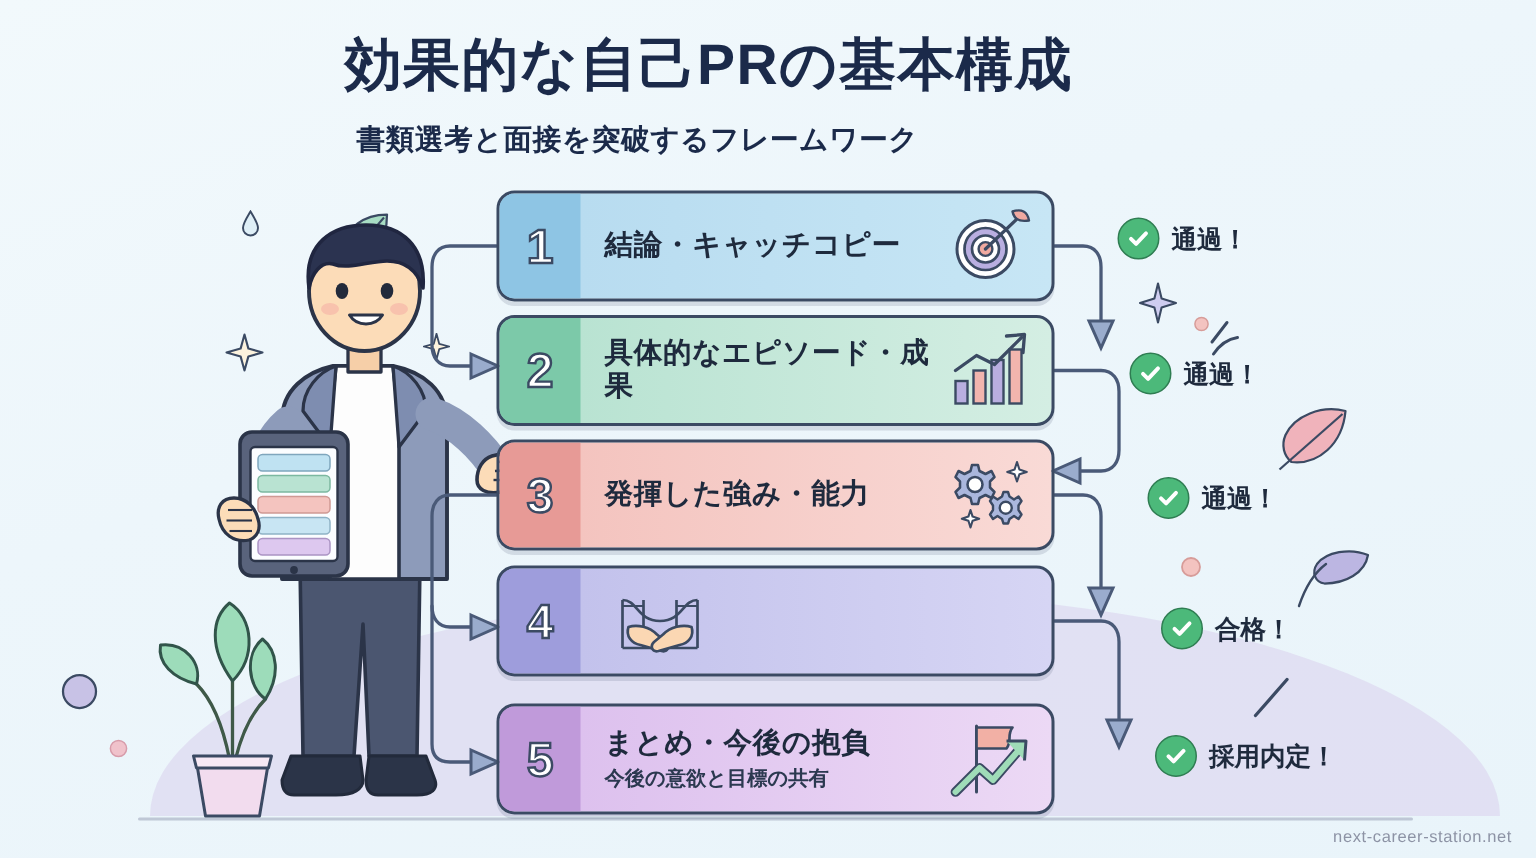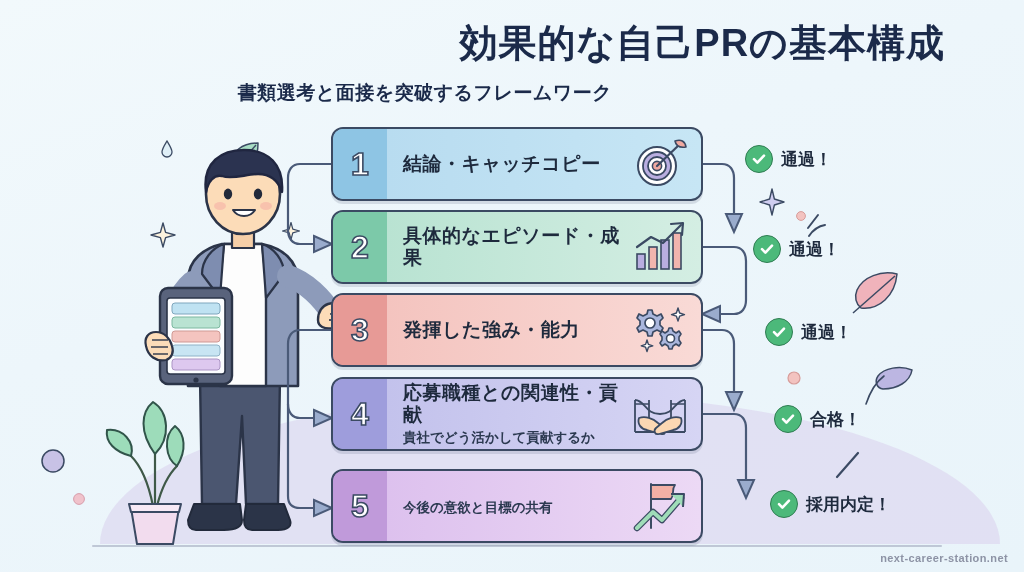--- a/index.html
+++ b/index.html
@@ -82,32 +82,32 @@
     width:26px;height:26px;border-radius:50%;
     background:#4cb97a;border:1.6px solid #2f7d52;
     display:flex;align-items:center;justify-content:center;
     flex:0 0 26px;
   }
   .badge .chk svg{display:block;}
   .badge .blabel{font-size:17px;font-weight:700;color:#1e2a3d;white-space:nowrap;}
 
   
   .title{
-    position:absolute;left:0;top:18px;width:945px;text-align:right;
+    position:absolute;left:0;top:18px;width:945px;text-align:center;
     font-size:38px;font-weight:700;color:#1b2a4a;letter-spacing:1px;
   }
   .subtitle{
     position:absolute;left:0;top:80px;width:850px;text-align:center;
     font-size:19px;font-weight:700;color:#1b2a4a;letter-spacing:.5px;
   }
 
   
   .watermark{
     position:absolute;right:16px;top:552px;
-    font-size:11px;color:#8d93a5;letter-spacing:.4px;font-weight:bold;
+    font-size:11px;color:#8d93a5;letter-spacing:.4px;
   }
 </style>
 </head>
 <body>
 
 <div id="stage">
 
   <div class="ground-blob"></div>
   <div class="ground-line"></div>
 
@@ -339,41 +339,38 @@
           <path d="M47 4 L48.6 9 L53.5 10.6 L48.6 12.2 L47 17 L45.4 12.2 L40.5 10.6 L45.4 9 Z" fill="#ffffff" stroke="#3b4a63" stroke-width="1.4" stroke-linejoin="round"></path>
           <path d="M16 36 L17.4 40.4 L21.8 41.8 L17.4 43.2 L16 47.6 L14.6 43.2 L10.2 41.8 L14.6 40.4 Z" fill="#ffffff" stroke="#3b4a63" stroke-width="1.4" stroke-linejoin="round"></path>
         </svg>
       </div>
     </div>
   </div>
 
   <div class="card c4" style="left:331px;top:377px;width:372px;height:74px;">
     <div class="num">4</div>
     <div class="body">
-      <div class="texts">
-        <div class="t-main">応募職種との関連性・貢献</div>
-        <div class="t-sub">貴社でどう活かして貢献するか</div>
-      </div>
       <div class="cicon">
         <svg viewBox="0 0 58 52">
           <path d="M4 44 L4 12 M18 44 L18 12 M40 44 L40 12 M54 44 L54 12" stroke="#3b4a63" stroke-width="1.8" fill="none"></path>
           <path d="M4 12 C14 12 14 26 29 26 C44 26 44 12 54 12" stroke="#3b4a63" stroke-width="1.8" fill="none"></path>
           <path d="M4 16 L18 16 M40 16 L54 16" stroke="#3b4a63" stroke-width="1.4" fill="none"></path>
           <path d="M4 44 L54 44" stroke="#3b4a63" stroke-width="1.8" fill="none"></path>
           <path d="M8 30 C14 28 22 30 27 35 L33 40 C36 43 34 47 30 46 L16 42 C10 41 6 36 8 30 Z" fill="#fbd7b3" stroke="#3b4a63" stroke-width="1.8" stroke-linejoin="round"></path>
           <path d="M50 30 C44 28 36 30 31 35 L25 40 C22 43 24 47 28 46 L42 42 C48 41 52 36 50 30 Z" fill="#fbd7b3" stroke="#3b4a63" stroke-width="1.8" stroke-linejoin="round"></path>
         </svg>
       </div>
     </div>
   </div>
 
   <div class="card c5" style="left:331px;top:469px;width:372px;height:74px;">
     <div class="num">5</div>
     <div class="body">
       <div class="texts">
+        <div class="t-main">まとめ・今後の抱負</div>
         <div class="t-sub">今後の意欲と目標の共有</div>
       </div>
       <div class="cicon">
         <svg viewBox="0 0 58 52">
           <path d="M20 4 L20 48" stroke="#3b4a63" stroke-width="2" fill="none" stroke-linecap="round"></path>
           <path d="M20 5 L44 5 C40 10 44 14 40 19 L20 19 Z" fill="#f2b0a5" stroke="#3b4a63" stroke-width="1.8" stroke-linejoin="round"></path>
           <path d="M6 48 L20 34 L30 42 L48 20" stroke="#3b4a63" stroke-width="2.2" fill="#9fdcb8" stroke-linejoin="round" opacity="0"></path>
           <path d="M6 48 L22 32 L31 40 L50 18" stroke="#3b4a63" stroke-width="6.5" fill="none" stroke-linecap="round" stroke-linejoin="round"></path>
           <path d="M6 48 L22 32 L31 40 L50 18" stroke="#9fdcb8" stroke-width="4" fill="none" stroke-linecap="round" stroke-linejoin="round"></path>
           <path d="M40 14 L53 14 L52 27" stroke="#3b4a63" stroke-width="2" fill="#9fdcb8" stroke-linejoin="round"></path>

